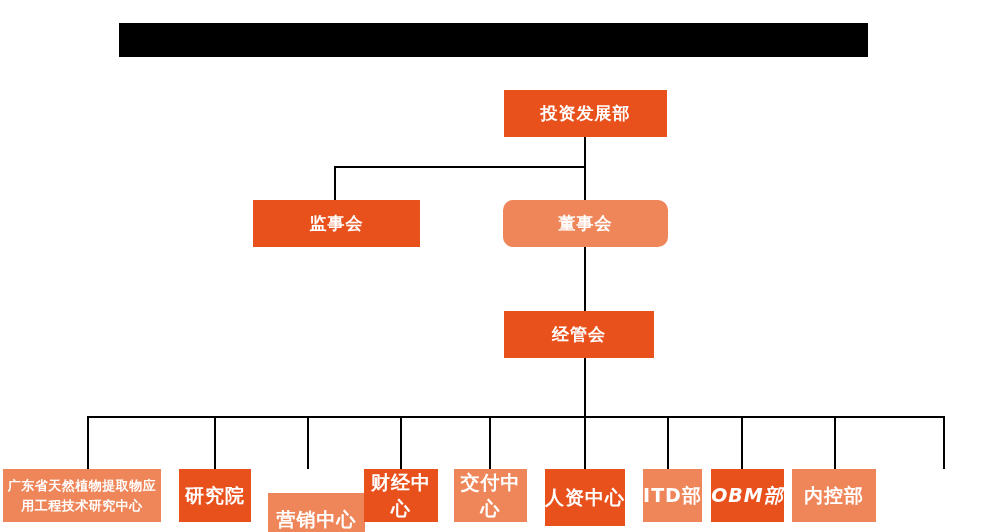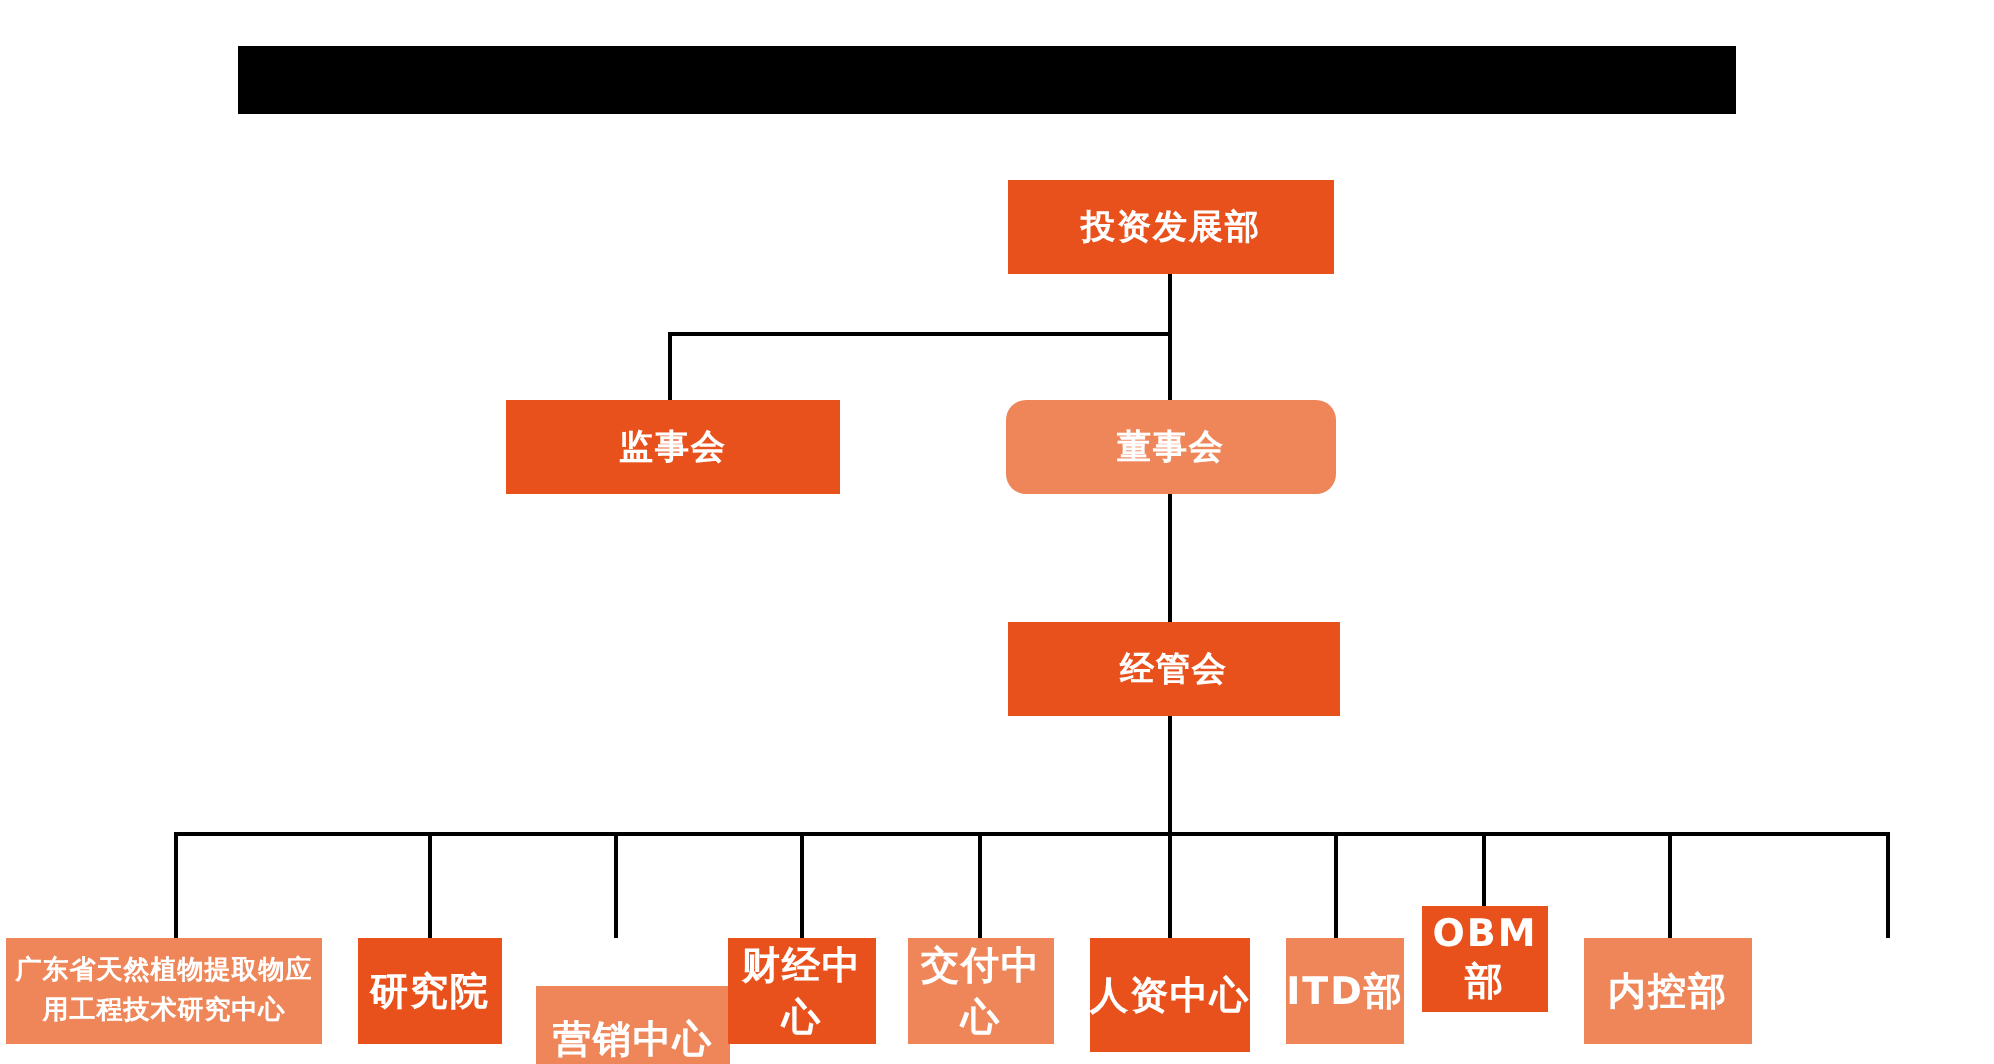--- a/index.html
+++ b/index.html
@@ -56,21 +56,21 @@
 
   <div class="node dark lvl" style="left:253px;top:200px;width:167px;height:47px;">
     <span>监事会</span>
   </div>
   <div class="node light lvl" style="left:503px;top:200px;width:165px;height:47px;border-radius:10px;">
     <span>董事会</span>
   </div>
 
   <div class="line" style="left:584px;top:247px;width:2px;height:64px;"></div>
 
-  <div class="node dark lvl" style="left:504px;top:311px;width:166px;height:47px;">
+  <div class="node dark lvl" style="left:504px;top:311px;width:150px;height:47px;">
     <span>经管会</span>
   </div>
 
   <div class="line" style="left:584px;top:358px;width:2px;height:111px;"></div>
   <div class="line" style="left:87px;top:416px;width:858px;height:2px;"></div>
 
   <div class="line" style="left:87px;top:416px;width:2px;height:53px;"></div>
   <div class="line" style="left:214px;top:416px;width:2px;height:53px;"></div>
   <div class="line" style="left:307px;top:416px;width:2px;height:53px;"></div>
   <div class="line" style="left:400px;top:416px;width:2px;height:53px;"></div>
@@ -94,20 +94,20 @@
   </div>
   <div class="node light dept" style="left:454px;top:469px;width:73px;height:53px;">
     <span>交付中心</span>
   </div>
   <div class="node dark dept" style="left:545px;top:469px;width:80px;height:57px;">
     <span>人资中心</span>
   </div>
   <div class="node light dept" style="left:643px;top:469px;width:59px;height:53px;">
     <span>ITD部</span>
   </div>
-  <div class="node dark dept" style="left:711px;top:453px;width:63px;height:53px;">
+  <div class="node dark dept" style="left:711px;top:469px;width:73px;height:53px;font-style:italic;">
     <span>OBM部</span>
   </div>
   <div class="node light dept" style="left:792px;top:469px;width:84px;height:53px;">
     <span>内控部</span>
   </div>
 
 </div>
 
 </body></html>

